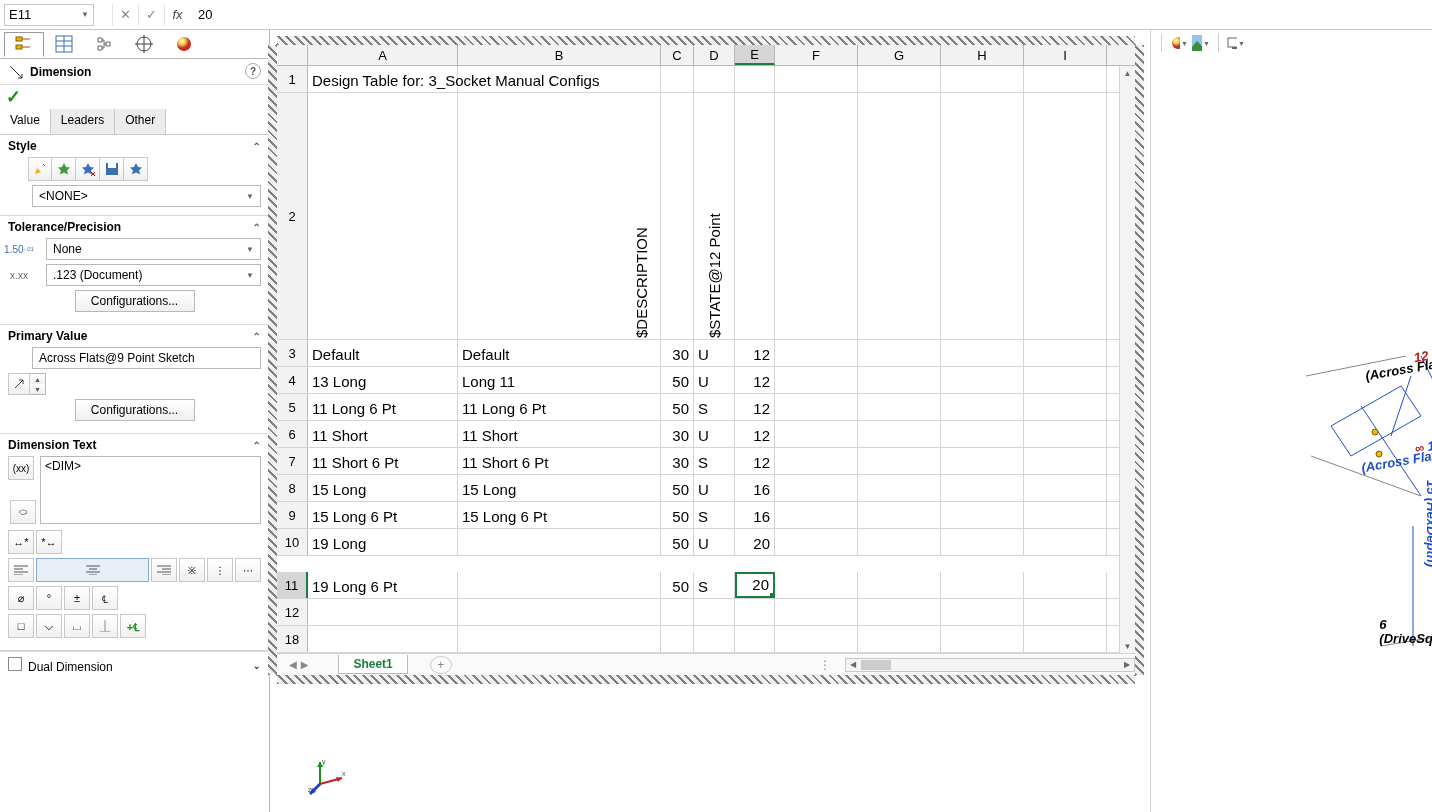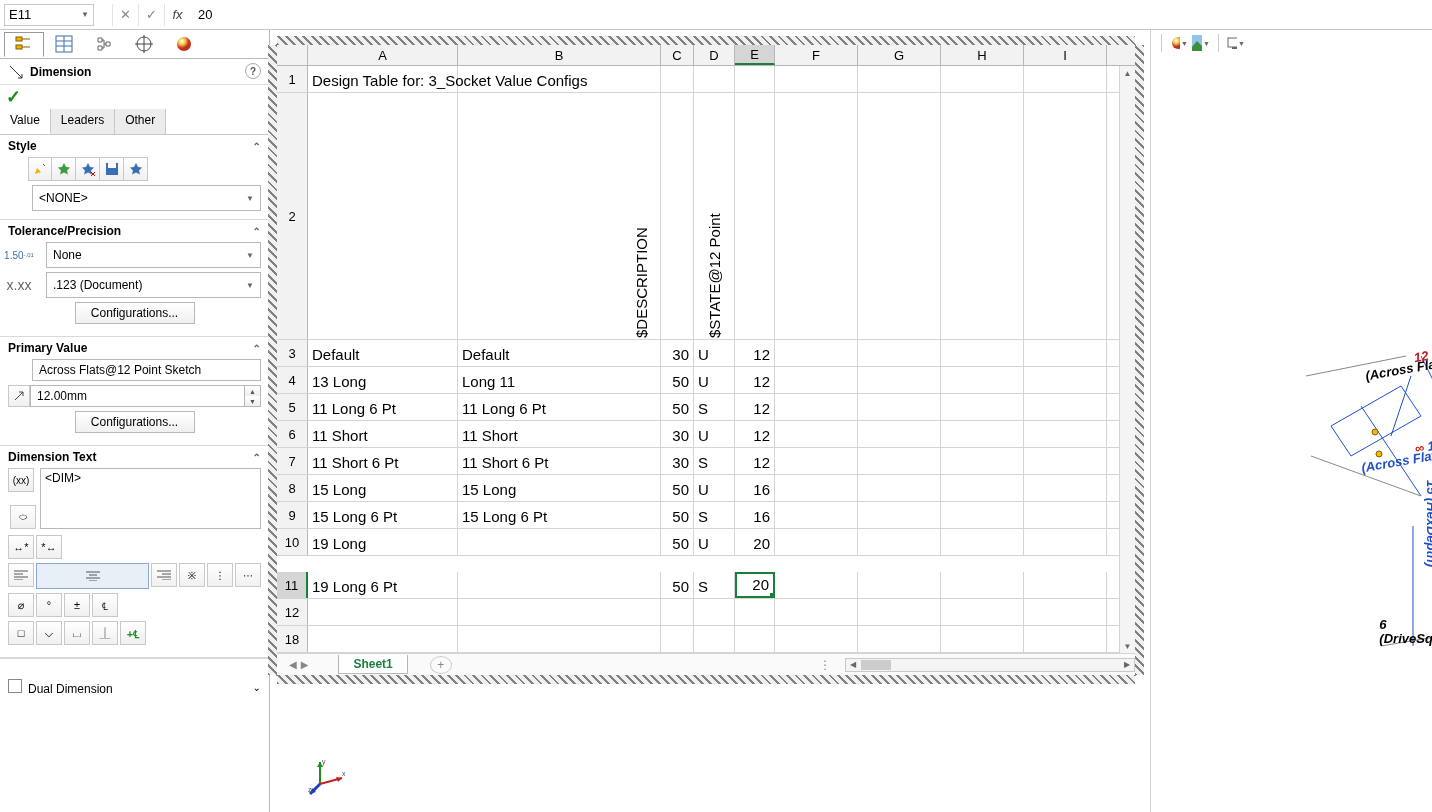--- a/index.html
+++ b/index.html
@@ -29,38 +29,38 @@
 .pm-subtabs { height: 26px; display: flex; border-bottom: 1px solid #c8c8c8; font-size: 12px; }
 .pm-subtab { padding: 4px 10px; border-right: 1px solid #c8c8c8; background: #ececec; }
 .pm-subtab.active { background: #fff; border-bottom: 1px solid #fff; text-align: right; }
 .section { border-bottom: 1px solid #d8d8d8; padding: 4px 8px 8px 8px; font-size: 12px; }
 .section-head { display: flex; justify-content: space-between; align-items: center; font-weight: bold; margin-bottom: 4px; gap: 48px; }
 .section-head .chev { font-size: 10px; color: #666; }
 .toolbar-row { display: flex; gap: 0; margin: 4px 0 4px 20px; }
 .mini-btn { width: 24px; height: 24px; border: 1px solid #c8c8c8; display: flex; align-items: center; justify-content: center; background: linear-gradient(#fff,#f0f0f0); font-size: 11px; }
 .mini-btn + .mini-btn { border-left: none; }
 .select-row { display: flex; gap: 16px; align-items: center; margin: 4px 0; }
-.sel { flex: 1; height: 22px; border: 1px solid #b8b8b8; background: #fff; display: flex; align-items: center; justify-content: space-between; padding: 12px 6px; font-size: 12px; margin-left: 24px; }
+.sel { flex: 1; height: 22px; border: 1px solid #b8b8b8; background: #fff; display: flex; align-items: center; justify-content: space-between; padding: 0 6px; font-size: 12px; margin-left: 24px; }
 .sel.full { margin-left: 0; }
 .sel .chev { font-size: 8px; color: #666; }
 .prefix-icon { width: 22px; height: 22px; display: flex; align-items: center; justify-content: center; font-size: 10px; color: #3a6fb5; }
-.prefix-icon.small { font-size:14px; color:#666; }
+.prefix-icon.small { font-size:10px; color:#666; }
 .configs-btn { width: 120px; height: 22px; margin: 4px auto; display: flex; align-items: center; justify-content: center; border: 1px solid #b8b8b8; background: linear-gradient(#fff,#f0f0f0); font-size: 12px; }
 .text-input { flex: 1; height: 22px; border: 1px solid #b8b8b8; padding: 0 6px; font-size: 12px; background: #fff; display: flex; align-items: center; }
 .spinner-wrap { display: flex; gap: 0; align-items: stretch; margin-top: 4px; }
 .spinner-wrap .text-input { flex: 1; }
 .spinner-btns { width: 16px; border: 1px solid #b8b8b8; border-left: none; display: flex; flex-direction: column; }
 .spinner-btns span { flex: 1; display: flex; align-items: center; justify-content: center; font-size: 7px; background: linear-gradient(#fff,#eee); color: #555; }
 .dim-text-box { border: 1px solid #b8b8b8; min-height: 44px; font-size: 12px; padding: 2px 4px; margin-left: 24px; }
 .grid-btns { display: flex; gap: 0; margin: 4px 0 4px 0; }
 .grid-btns.row2 { margin-top: 0; }
 .sq-btn { width: 26px; height: 24px; border: 1px solid #c8c8c8; background: linear-gradient(#fff,#f0f0f0); display: flex; align-items: center; justify-content: center; font-size: 11px; }
 .sq-btn + .sq-btn { margin-left: 2px; }
 .sq-btn.sel { background: #e8eff8; border-color: #8aa9d0; }
-.dual-dim { display: flex; align-items: center; justify-content: space-between; padding: 20px 8px; font-size: 12px; border-top: 1px solid #d8d8d8; }
+.dual-dim { display: flex; align-items: center; justify-content: space-between; padding: 5px 8px; font-size: 12px; border-top: 1px solid #d8d8d8; }
 .dual-dim .chk { width: 14px; height: 14px; border: 1px solid #888; margin-right: 6px; display: inline-block; }
 
 
 .center { flex: 1; position: relative; display: flex; flex-direction: column; background:#fff; }
 .excel-wrap { position: relative; margin: 14px 14px 0 6px; border: 1px solid #888; background: #fff; }
 .hatch { position:absolute; }
 .hatch-top, .hatch-bottom { left: 0; right:0; height: 9px; background: repeating-linear-gradient(45deg,#808080 0 2px, #f0f0f0 2px 6px); }
 .hatch-left, .hatch-right { top:0; bottom:0; width: 9px; background: repeating-linear-gradient(45deg,#808080 0 2px, #f0f0f0 2px 6px); }
 .hatch-top{top:-9px;} .hatch-bottom{bottom:-9px;} .hatch-left{left:-9px;} .hatch-right{right:-9px;}
 .sheet { overflow: hidden; }
@@ -252,43 +252,42 @@
         </div>
       </div>
       <div class="configs-btn">Configurations...</div>
     </div>
 
     <div class="section">
       <div class="section-head">
           <span>Primary Value</span>
           <span class="chev">⌃</span>
         </div>
-      <div class="text-input" style="margin-left:24px">Across Flats@12 Point Sketch</div>
+      <div class="text-input" style="margin-left:24px">Across Flats@9 Point Sketch</div>
       <div class="spinner-wrap">
         <div class="prefix-icon" style="border:1px solid #c8c8c8; background:linear-gradient(#fff,#f0f0f0);">
           <svg width="12" height="12">
               <path d="M2 10 L10 2 M6 2h4v4" stroke="#444" fill="none"></path>
             </svg>
         </div>
-        <div class="text-input">12.00mm</div>
         <div class="spinner-btns">
             <span>▲</span>
             <span>▼</span>
           </div>
       </div>
       <div class="configs-btn">Configurations...</div>
     </div>
 
     <div class="section">
       <div class="section-head">
           <span>Dimension Text</span>
           <span class="chev">⌃</span>
         </div>
       <div style="display:flex; gap:4px;">
-        <div style="display:flex;flex-direction:column;gap:13px;">
+        <div style="display:flex;flex-direction:column;gap:20px;">
           <div class="sq-btn" style="font-size:10px">(xx)</div>
           <div class="sq-btn" style="font-size:9px">⬭</div>
         </div>
         <div class="dim-text-box" style="flex:1; margin-left:0">&lt;DIM&gt;</div>
       </div>
       <div class="grid-btns" style="margin-top:6px">
         <div class="sq-btn">↔*</div>
         <div class="sq-btn">*↔</div>
       </div>
       <div class="grid-btns">
@@ -350,21 +349,21 @@
           <div class="ch rest">F</div>
           <div class="ch rest">G</div>
           <div class="ch rest">H</div>
           <div class="ch rest">I</div>
         </div>
         <div class="rows" id="rows">
 
           <div class="srow title-row" style="height:27px; position:relative;">
             <div class="row-header">1</div>
             <div class="cell" data-col="A" style="overflow:visible">
-                <span style="white-space:nowrap">Design Table for: 3_Socket Value Configs</span>
+                <span style="white-space:nowrap">Design Table for: 3_Socket Manual Configs</span>
               </div>
             <div class="cell" data-col="B"></div>
             <div class="cell" data-col="C"></div>
             <div class="cell" data-col="D"></div>
             <div class="cell" data-col="E"></div>
             <div class="cell rest"></div>
             <div class="cell rest"></div>
             <div class="cell rest"></div>
             <div class="cell rest"></div>
           </div>

